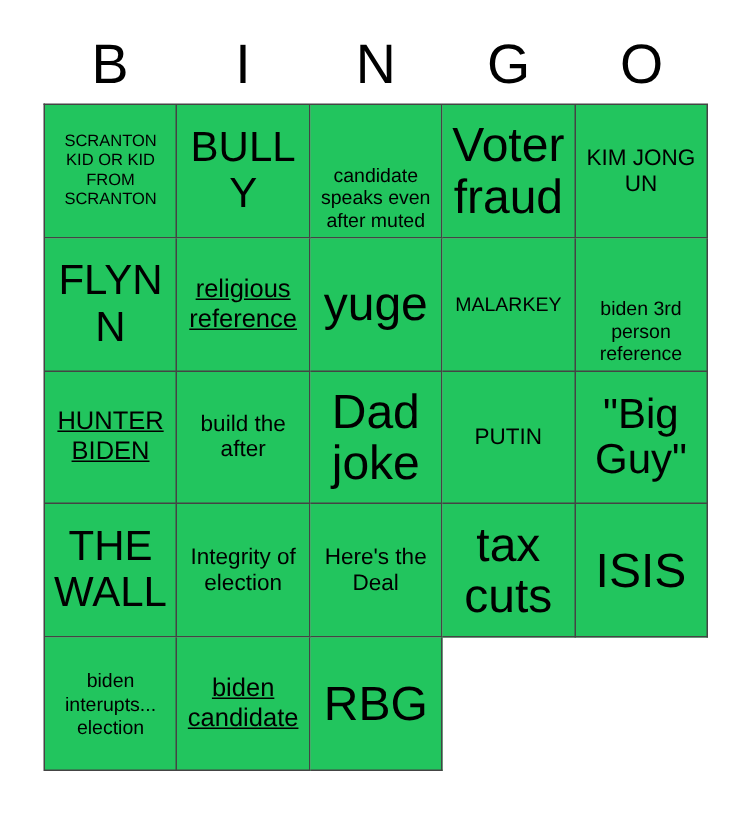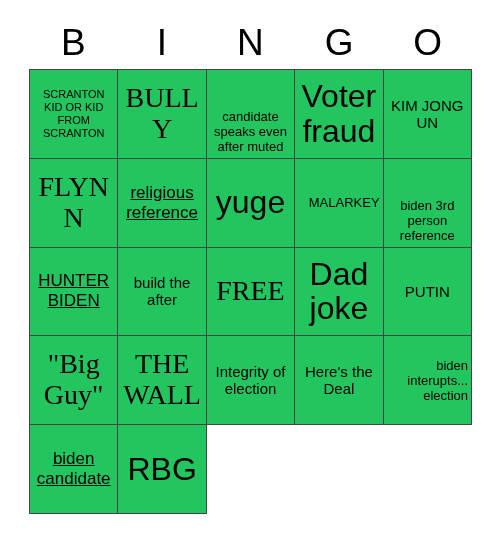--- a/index.html
+++ b/index.html
@@ -77,25 +77,25 @@
   .cell-text {
     display: block;
     width: 100%;
     line-height: 1.12;
     word-wrap: break-word;
     color: #000000;
   }
 
   
   .fs-xxs .cell-text { font-size: 11px;  line-height: 1.18; }
-  .fs-xs  .cell-text { font-size: 13px;  line-height: 1.16; text-align: right; }
+  .fs-xs  .cell-text { font-size: 13px;  line-height: 1.16; }
   .fs-sm  .cell-text { font-size: 13px;  line-height: 1.16; margin-top: 36px; }
   .fs-md  .cell-text { font-size: 17px;  line-height: 1.18; text-decoration: underline; }
   .fs-lg  .cell-text { font-size: 15px;  line-height: 1.16; }
-  .fs-xxl .cell-text { font-size: 28px;  line-height: 1.10; font-family: Liberation Serif, serif; }
+  .fs-xxl .cell-text { font-size: 28px;  line-height: 1.10; }
   .fs-3xl .cell-text { font-size: 32px;  line-height: 1.08; }
 </style>
 </head>
 <body>
 
 <div id="card">
 
   <div id="bingo-header">
     <div class="header-letter">B</div>
     <div class="header-letter">I</div>
@@ -134,41 +134,44 @@
       </div>
       <div class="bingo-cell fs-sm">
         <span class="cell-text">biden 3rd person reference</span>
       </div>
       <div class="bingo-cell fs-md">
         <span class="cell-text">HUNTER BIDEN</span>
       </div>
       <div class="bingo-cell fs-lg">
         <span class="cell-text">build the after</span>
       </div>
-      <div class="bingo-cell fs-xxl">
-        <span class="cell-text">FREE</span>
-      </div>
       <div class="bingo-cell fs-3xl">
         <span class="cell-text">Dad joke</span>
       </div>
       <div class="bingo-cell fs-lg">
         <span class="cell-text">PUTIN</span>
       </div>
       <div class="bingo-cell fs-xxl">
         <span class="cell-text">"Big Guy"</span>
       </div>
       <div class="bingo-cell fs-xxl">
         <span class="cell-text">THE WALL</span>
       </div>
       <div class="bingo-cell fs-lg">
         <span class="cell-text">Integrity of election</span>
       </div>
       <div class="bingo-cell fs-lg">
         <span class="cell-text">Here's the Deal</span>
       </div>
+      <div class="bingo-cell fs-3xl">
+        <span class="cell-text">tax cuts</span>
+      </div>
+      <div class="bingo-cell fs-3xl">
+        <span class="cell-text">ISIS</span>
+      </div>
       <div class="bingo-cell fs-xs">
         <span class="cell-text">biden interupts... election</span>
       </div>
       <div class="bingo-cell fs-md">
         <span class="cell-text">biden candidate</span>
       </div>
       <div class="bingo-cell fs-3xl">
         <span class="cell-text">RBG</span>
       </div>
     </div>

